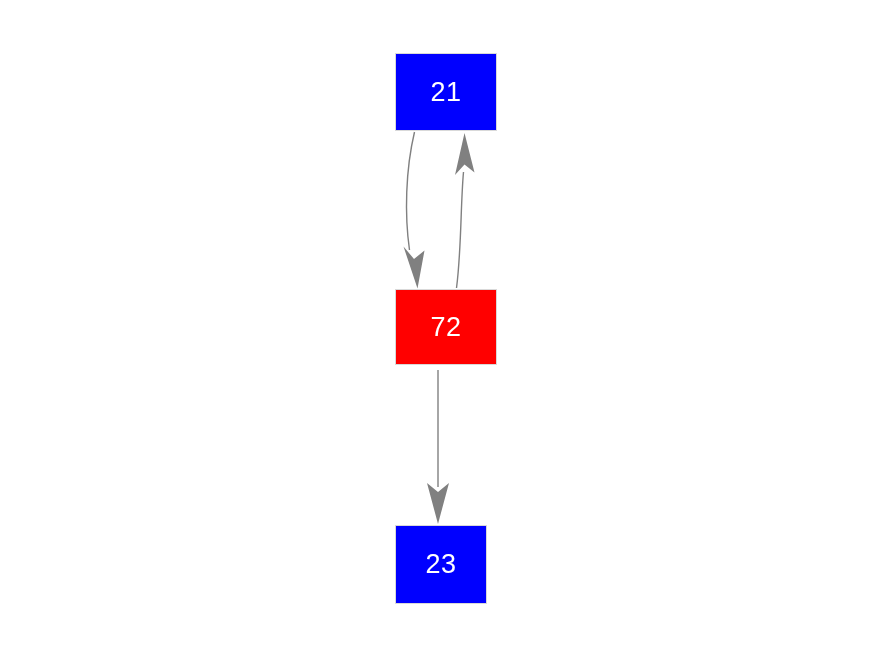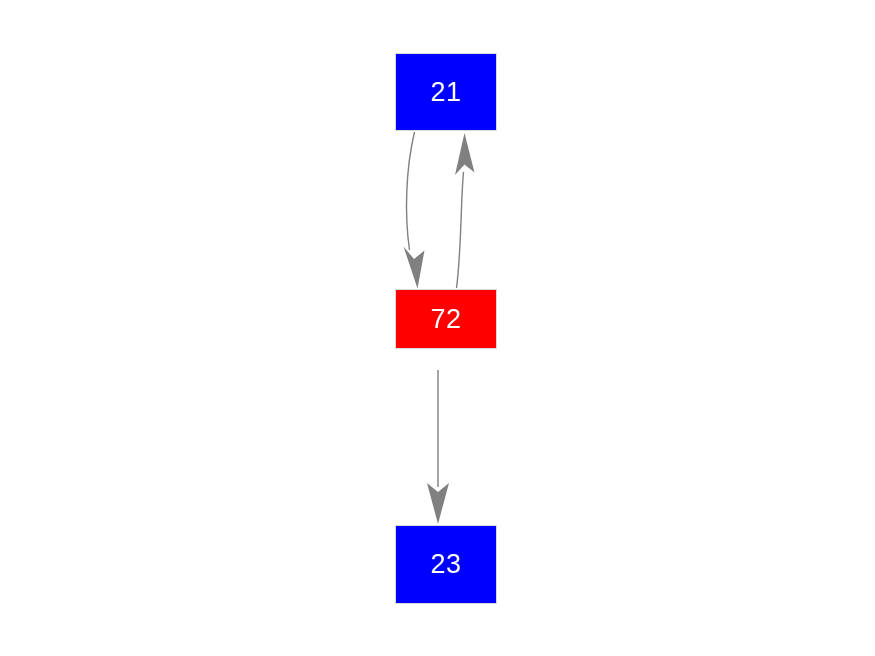--- a/index.html
+++ b/index.html
@@ -66,21 +66,21 @@
       <path d="M 438 370 L 438 487" fill="none" stroke="#808080" stroke-width="1.4"></path>
       <path d="M 427.0 483.0 L 438.0 524.0 L 449.0 483.0 L 438.0 492.0 Z" fill="#808080" stroke="none"></path>
     </g>
 
   </svg>
 
   <div class="graph-node" style="left:387px; top:53px; width:102px; height:78px; background:#0000ff;">
     <span class="node-label">21</span>
   </div>
 
-  <div class="graph-node" style="left:387px; top:289px; width:102px; height:60px; background:#ff0000;">
+  <div class="graph-node" style="left:387px; top:289px; width:102px; height:76px; background:#ff0000;">
     <span class="node-label">72</span>
   </div>
 
-  <div class="graph-node" style="left:387px; top:525px; width:102px; height:79px; background:#0000ff;">
+  <div class="graph-node" style="left:387px; top:525px; width:92px; height:79px; background:#0000ff;">
     <span class="node-label">23</span>
   </div>
 
 </div>
 
 </body></html>

